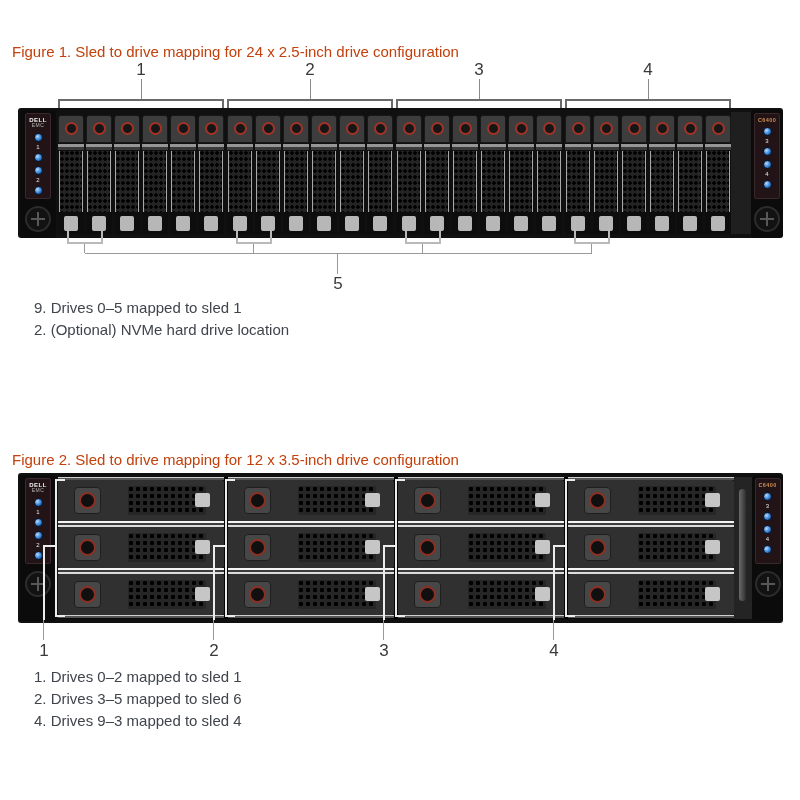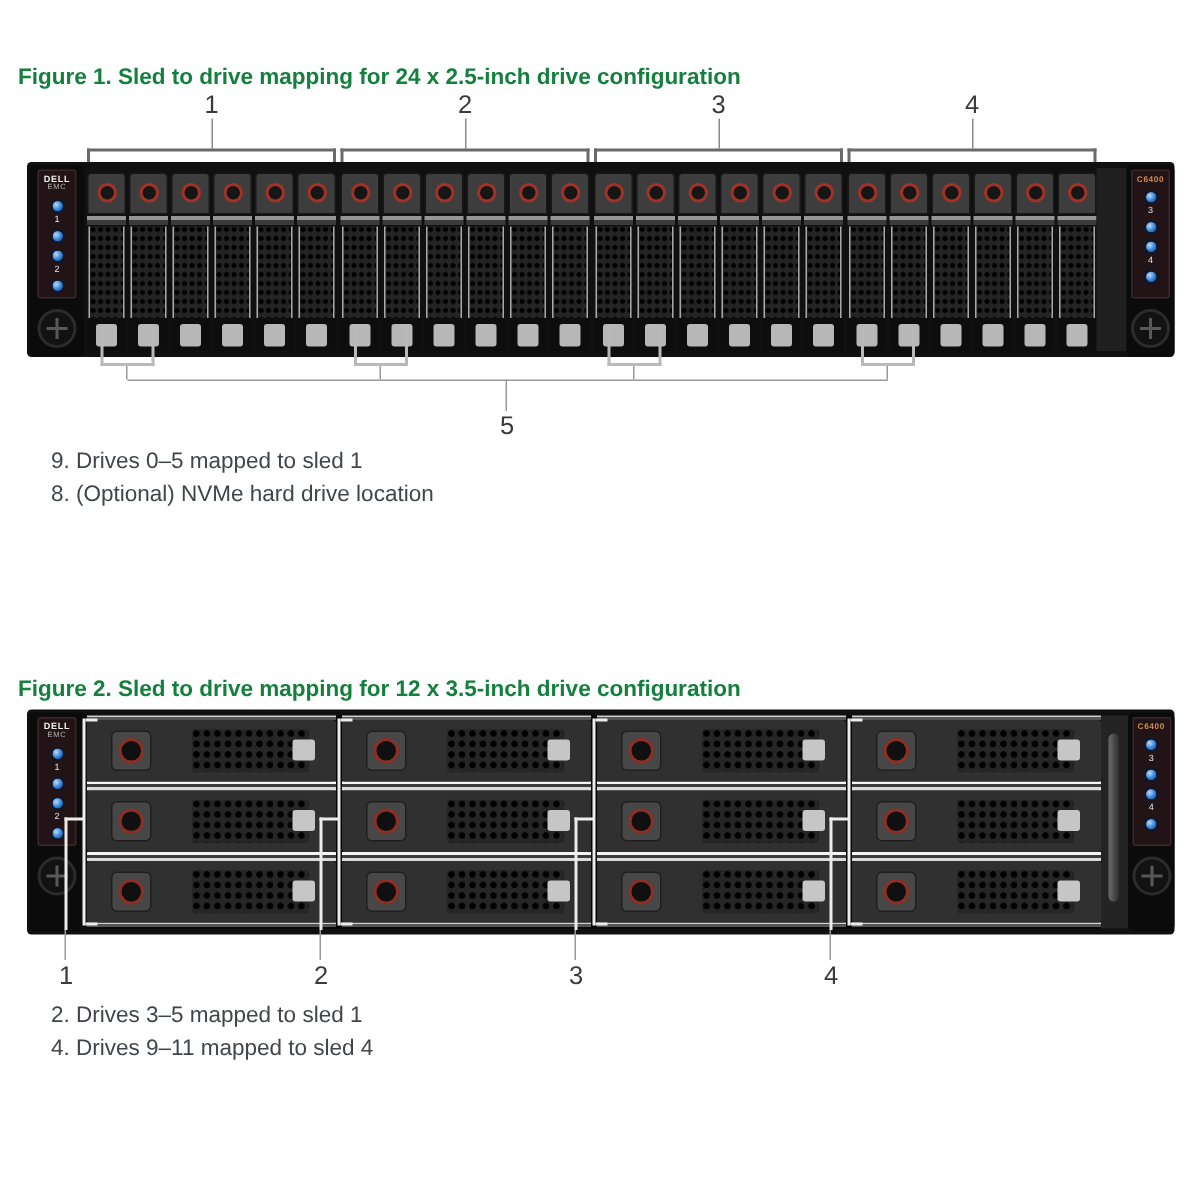--- a/index.html
+++ b/index.html
@@ -1,19 +1,19 @@
 <!DOCTYPE html>
 <html><head>
 <meta charset="utf-8">
 <style>
   html,body{margin:0;padding:0;background:#fff;}
   .page{position:relative;width:800px;height:800px;background:#fff;overflow:hidden;
         font-family:"Liberation Sans",sans-serif;color:#40454c;}
 
-  .caption{position:absolute;left:12px;font-size:15px;color:#15803d;font-weight:bold;}
+  .caption{position:absolute;left:12px;font-size:15px;color:#c2410c;}
 
   .notes{position:absolute;left:34px;font-size:15px;color:#40454c;line-height:22px;}
 
   
   .chassis{position:absolute;background:#101010;border-radius:3px;}
   .ear{position:absolute;background:#0b0b0b;border-radius:4px;}
   .ear-panel{width:26px;height:86px;margin:3px auto 0;background:#221317;border:1px solid #3a282c;
              border-radius:2px;display:flex;flex-direction:column;align-items:center;padding-top:3px;box-sizing:border-box;}
   .brand{display:flex;flex-direction:column;align-items:center;line-height:1.05;margin-bottom:2px;}
   .brand .b1{font-size:6px;font-weight:bold;color:#f2f2f2;letter-spacing:.5px;}
@@ -368,21 +368,21 @@
     <div class="stub" style="left:253px;"></div>
     <div class="stub" style="left:422px;"></div>
     <div class="stub" style="left:591px;"></div>
     <div class="hline5"></div>
     <div class="drop5"></div>
     <div class="num5 co-num">5</div>
   </div>
 
   <div class="notes" style="top:297px;">
     <div class="note">9. Drives 0–5 mapped to sled 1</div>
-    <div class="note">8. (Optional) NVMe hard drive location</div>
+    <div class="note">2. (Optional) NVMe hard drive location</div>
   </div>
 
   <div class="caption" style="top:451px;text-align:center;">Figure 2. Sled to drive mapping for 12 x 3.5-inch drive configuration</div>
 
   <div class="chassis" style="left:18px;top:473px;width:765px;height:150px;"></div>
 
   <div class="ear" style="left:20px;top:475px;width:36px;height:146px;">
     <div class="ear-panel">
       <div class="brand">
         <span class="b1">DELL</span>
@@ -529,17 +529,18 @@
   </div>
   <div class="f2-callout" style="left:553px;">
     <div class="vbr"></div>
     <div class="midtick"></div>
     <div class="dropw"></div>
     <div class="dropg"></div>
     <div class="num co-num">4</div>
   </div>
 
   <div class="notes" style="top:666px;">
-    <div class="note">2. Drives 3–5 mapped to sled 1</div>
-    <div class="note">4. Drives 9–11 mapped to sled 4</div>
+    <div class="note">1. Drives 0–2 mapped to sled 1</div>
+    <div class="note">2. Drives 3–5 mapped to sled 6</div>
+    <div class="note">4. Drives 9–3 mapped to sled 4</div>
   </div>
 
 </div>
 
 </body></html>

